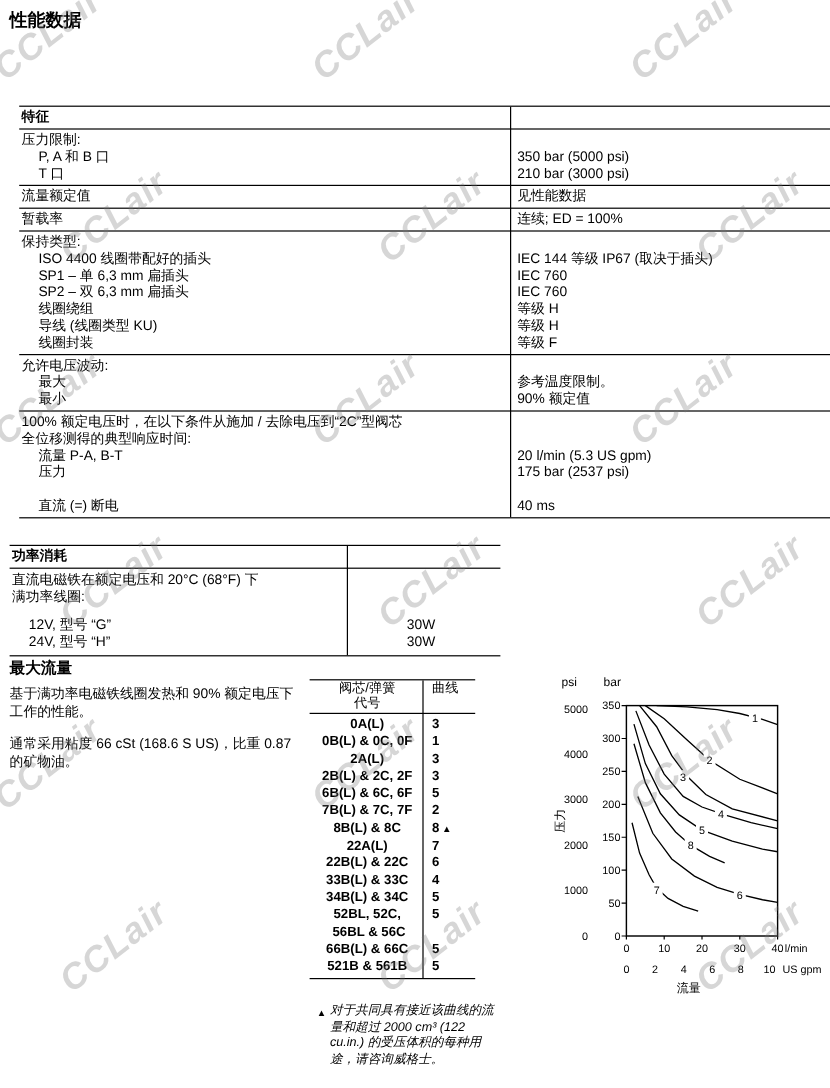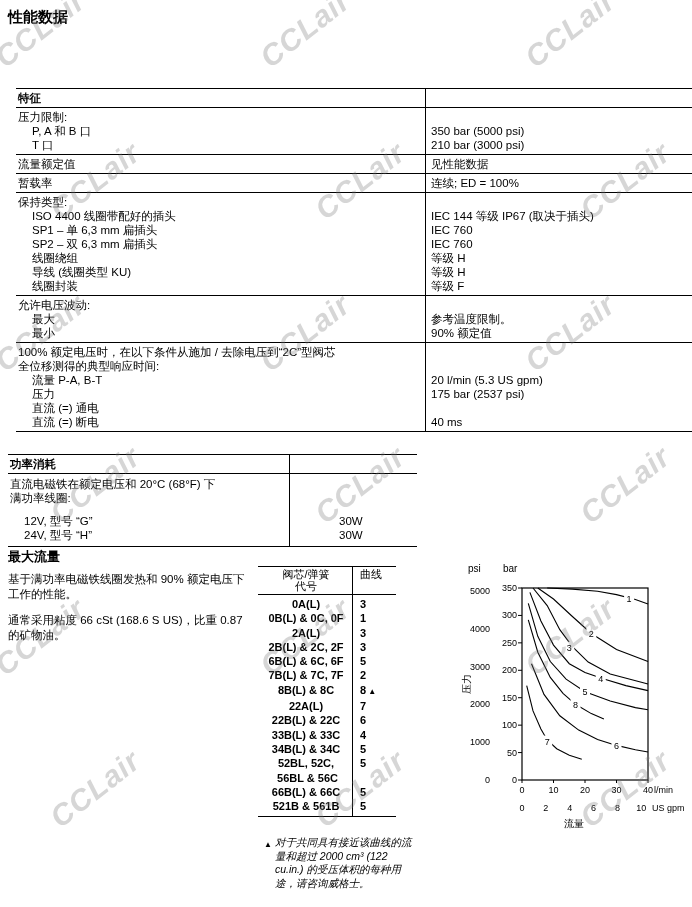--- a/index.html
+++ b/index.html
@@ -182,21 +182,20 @@
           </div>
           <div class="spec-row">
             <div class="spec-label ind">流量 P-A, B-T</div>
             <div class="spec-value">20 l/min (5.3 US gpm)</div>
           </div>
           <div class="spec-row">
             <div class="spec-label ind">压力</div>
             <div class="spec-value">175 bar (2537 psi)</div>
           </div>
           <div class="spec-row">
-            <div class="spec-label ind">直流 (=) 通电</div>
           </div>
           <div class="spec-row">
             <div class="spec-label ind">直流 (=) 断电</div>
             <div class="spec-value">40 ms</div>
           </div>
         </div>
       </div>
   </div>
 
   <div class="power-table">

